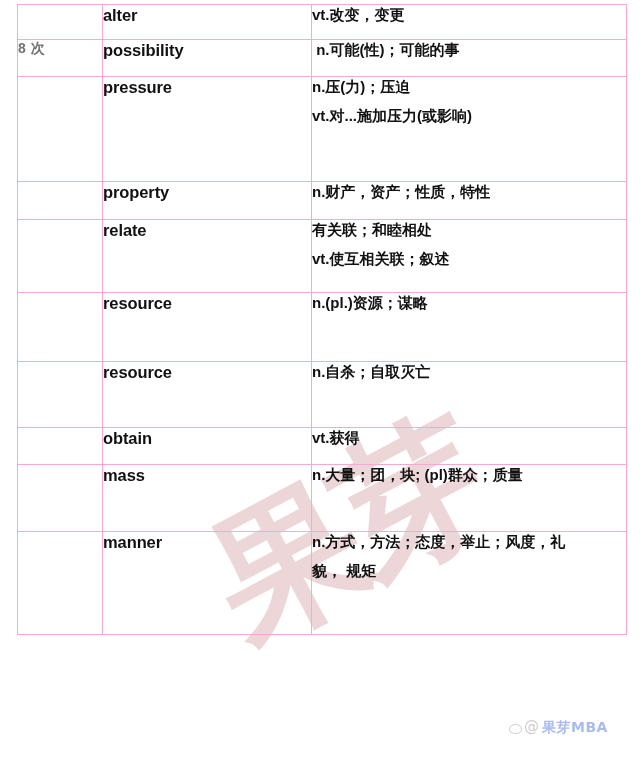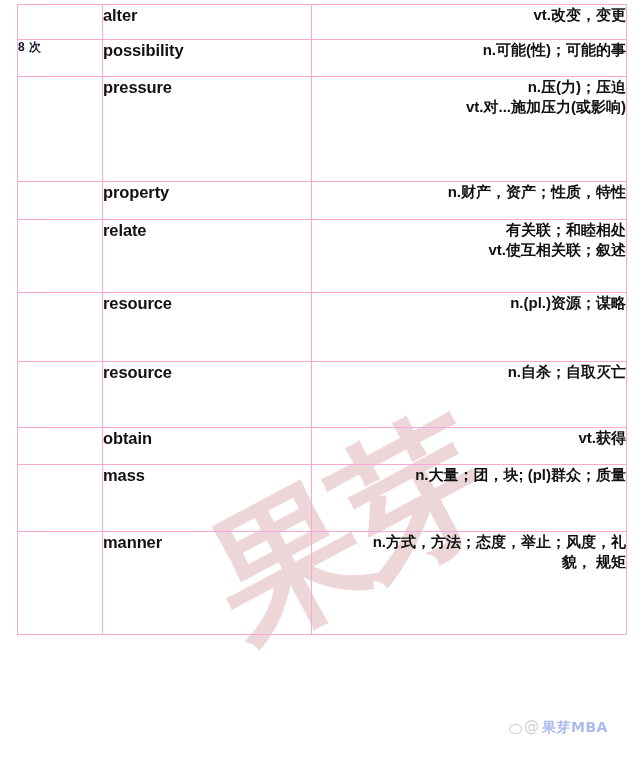--- a/index.html
+++ b/index.html
@@ -42,48 +42,47 @@
     background: transparent;
   }
 
   
   col.c-count { width: 85px; }
   col.c-word  { width: 209px; }
   col.c-def   { width: 315px; }
 
   
   .count-cell {
-    font-size: 12px;
-    font-weight: bold;
-    color: #0f172a;
+    font-size: 14px;
+    font-weight: bold;
+    color: #737373;
     padding: 10px 0 0 8px;
     line-height: 1.25;
     letter-spacing: 0.5px;
   }
 
   .word-cell {
     font-size: 16.5px;
     font-weight: bold;
     color: #111111;
     padding: 8px 0 0 9px;
     line-height: 1.3;
     letter-spacing: -0.1px;
   }
 
   .def-cell {
     font-size: 15px;
     font-weight: bold;
     color: #111111;
     padding: 8px 0 0 7px;
     line-height: 1.35;
-    text-align: right;
   }
 
   .def-line { display: block; white-space: pre-wrap; }
-  .def-line + .def-line { }
+  .def-line + .def-line { margin-top: 9px; }
 
   
   #wm-big {
     position: absolute;
     left: 118px;
     top: 195px;
     width: 330px;
     height: 330px;
     z-index: 1;
     pointer-events: none;

